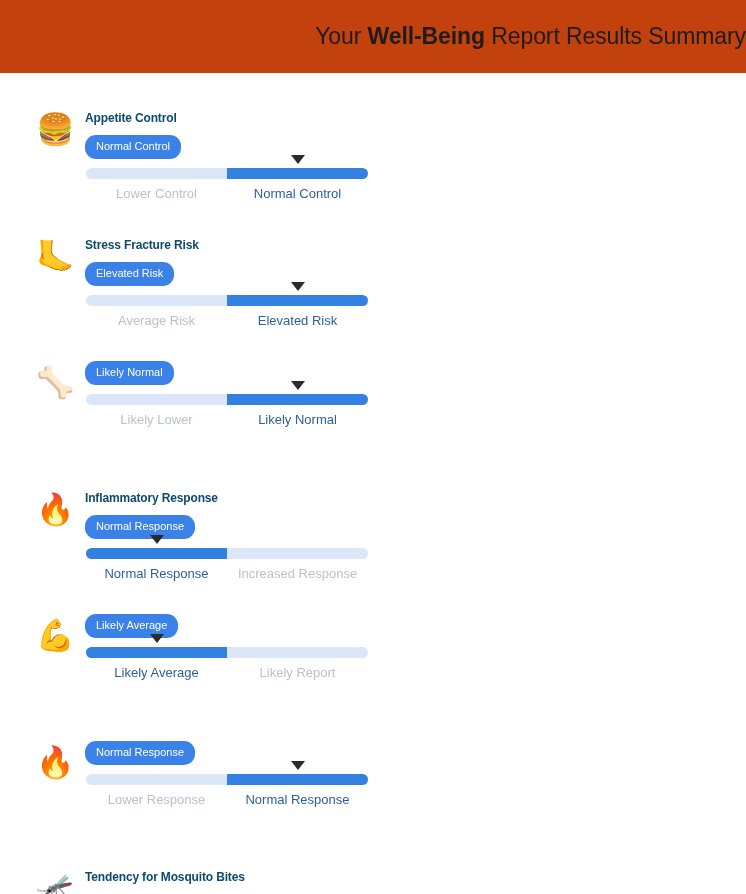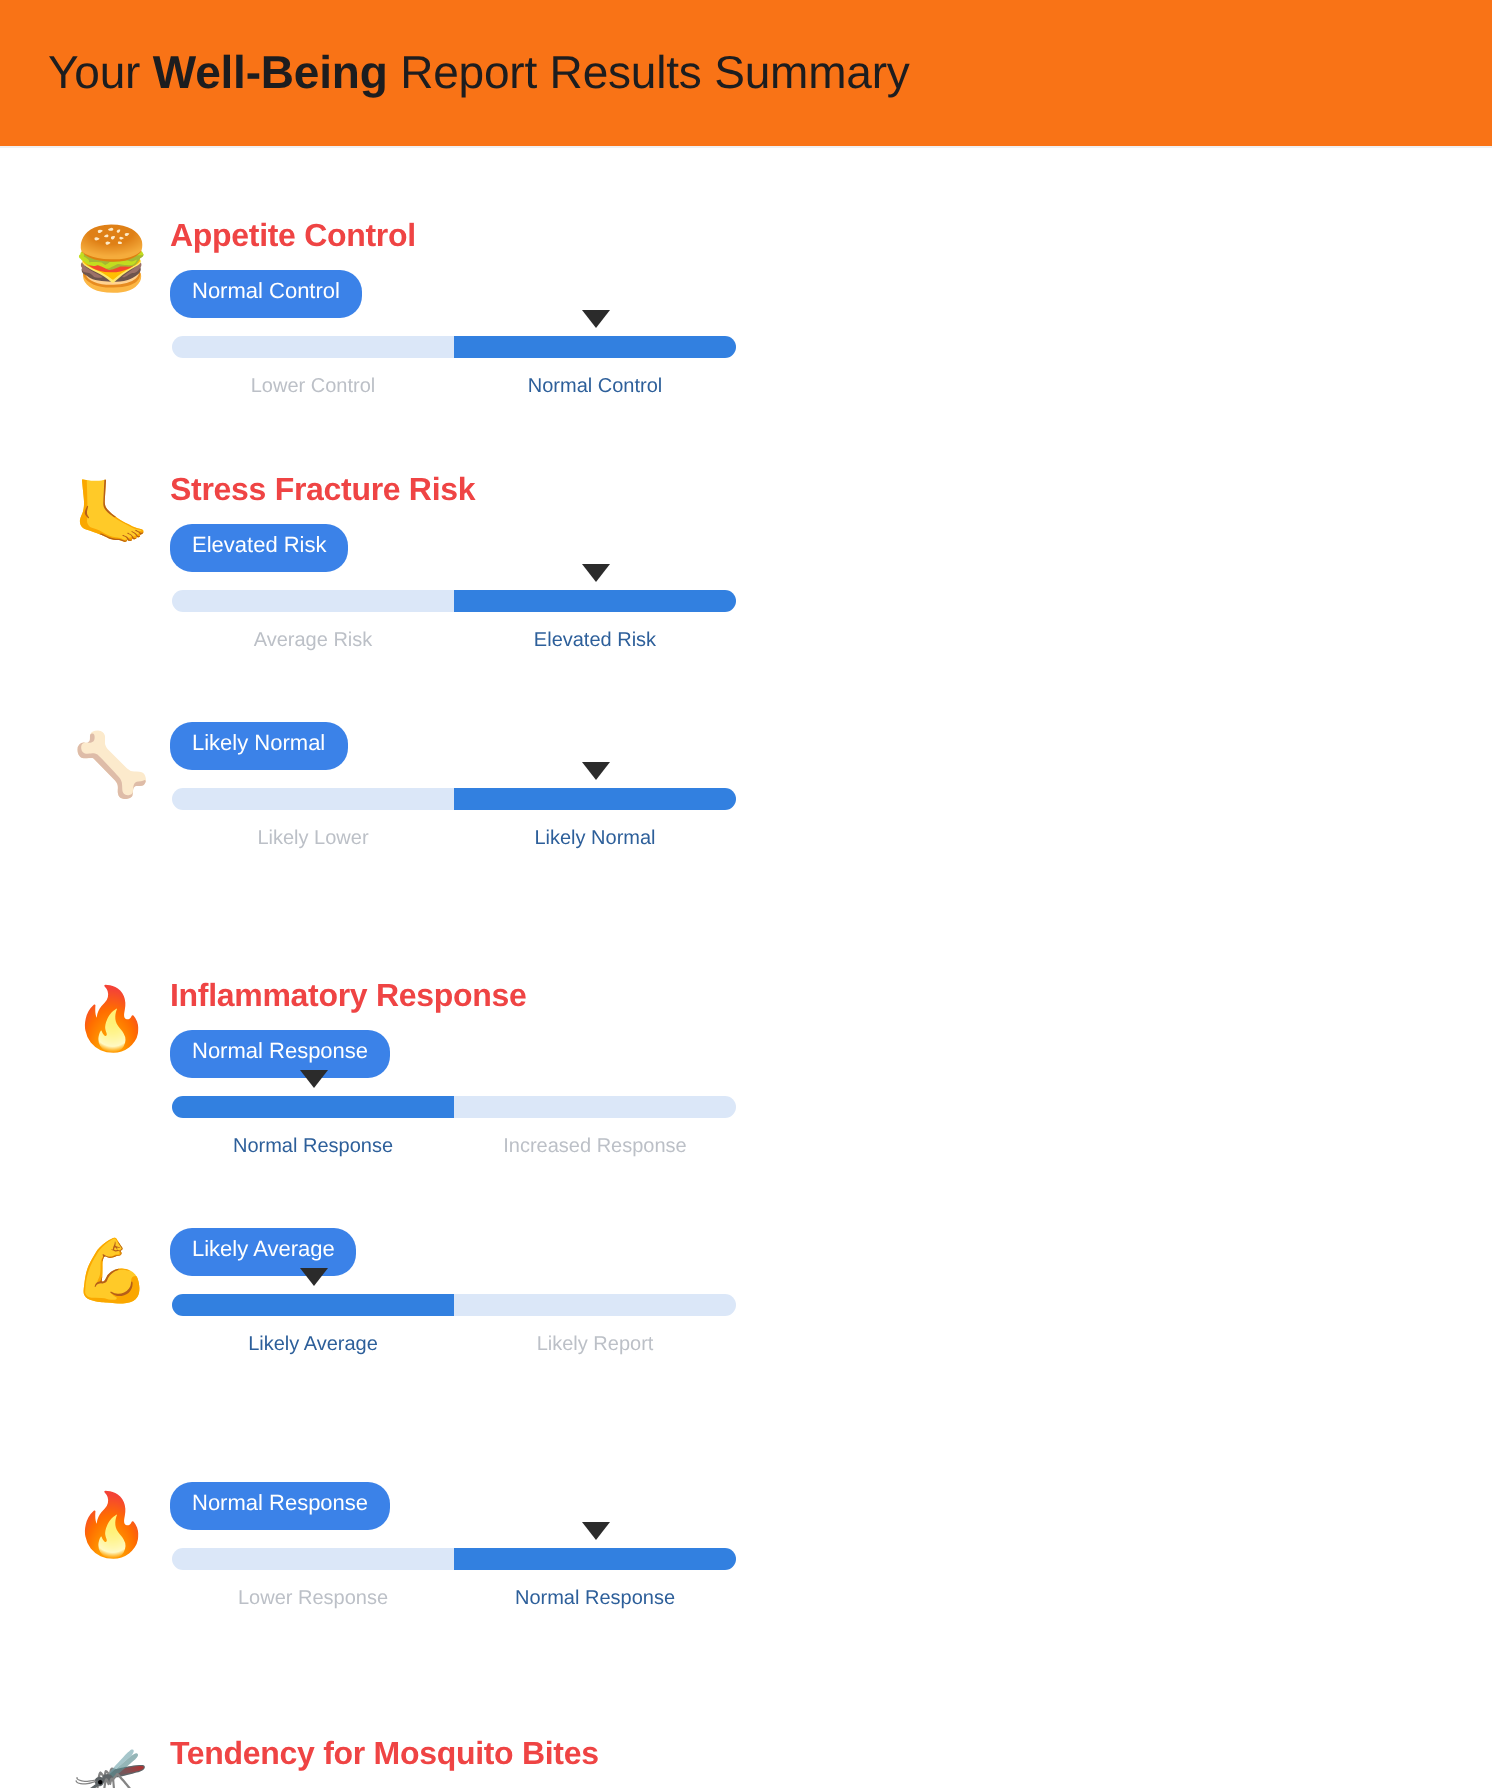--- a/index.html
+++ b/index.html
@@ -16,25 +16,26 @@
     position: relative;
     width: 746px;
     height: 894px;
     overflow: hidden;
     background: #ffffff;
   }
 
   
   .header {
     height: 74px;
-    background: #f97316;
+    background: #c2410c;
     border-bottom: 1px solid #f0f0f1;
     display: flex;
     align-items: center;
     padding-left: 24px;
+    justify-content: flex-end;
   }
   .header-title {
     font-size: 23px;
     font-weight: 400;
     color: #1d1d1f;
     letter-spacing: -0.1px;
     white-space: nowrap;
   }
   .header-title .strong { font-weight: 700; }
 
@@ -61,23 +62,23 @@
     height: 40px;
     font-size: 31px;
     line-height: 40px;
     text-align: center;
     user-select: none;
   }
 
   .card-body { padding-left: 53px; }
 
   .card-title {
-    font-size: 16px;
+    font-size: 12px;
     font-weight: 700;
-    color: #ef4444;
+    color: #0c4a6e;
     letter-spacing: -0.15px;
     line-height: 21px;
     padding-top: 6px;
     white-space: nowrap;
   }
 
   .badge {
     display: inline-block;
     margin-top: 6px;
     background: #3b82e8;
@@ -126,21 +127,21 @@
   .seg:last-child   { border-radius: 0 6px 6px 0; }
 
   .bar-labels {
     display: flex;
     width: 282px;
     margin-top: 8px;
   }
   .bar-labels span {
     width: 50%;
     text-align: center;
-    font-size: 10px;
+    font-size: 13px;
     line-height: 14px;
     white-space: nowrap;
   }
   .lab-on  { color: #2d5f9a; }
   .lab-off { color: #bcc0c7; }
 </style>
 </head>
 <body>
 
 <div class="page">

